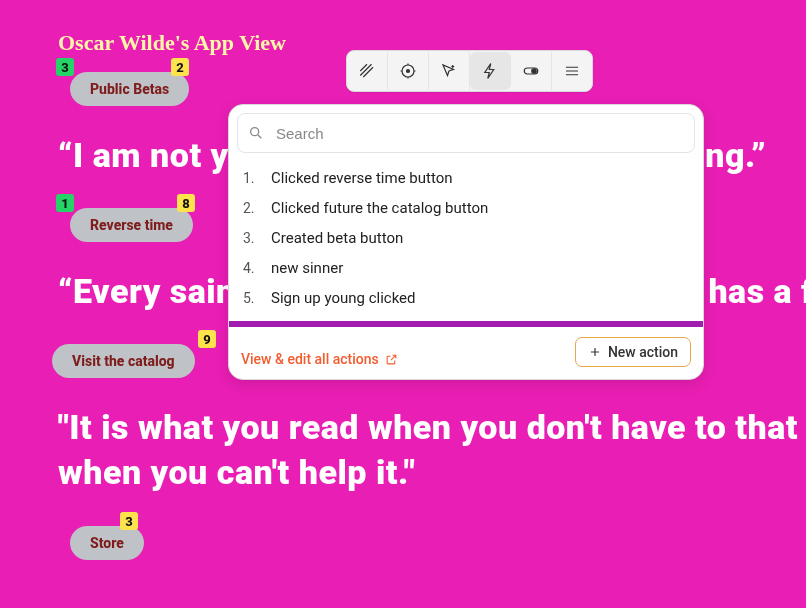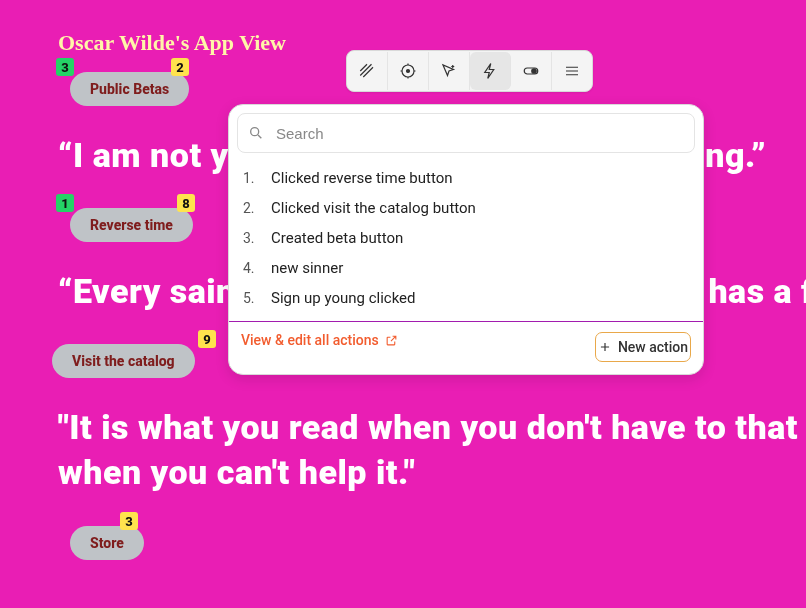--- a/index.html
+++ b/index.html
@@ -18,24 +18,24 @@
   .tb-btn svg{width:18px;height:18px;stroke:#333;fill:none;stroke-width:1.6;}
   
   .panel{position:absolute;left:228px;top:104px;width:474px;background:#ffffff;border:1px solid #d9d9d9;border-radius:15px;box-shadow:0 4px 14px rgba(0,0,0,0.12);padding-bottom:12px;}
   .search-row{margin:8px 8px 4px 8px;background:#ffffff;border:1px solid #e4e4e4;border-radius:8px;height:38px;display:flex;align-items:center;padding:0 10px;}
   .search-row svg{width:16px;height:16px;stroke:#888;fill:none;stroke-width:2;margin-right:10px;}
   .search-row input{border:none;outline:none;font-size:15px;color:#333;flex:1;background:transparent;}
   .search-row input::placeholder{color:#888;}
   .list{padding:6px 0 4px 0;}
   .list-item{display:flex;align-items:center;padding:6px 14px;font-size:15px;color:#222;}
   .list-num{width:28px;color:#555;font-size:14px;}
-  .footer{display:flex;align-items:flex-start;justify-content:space-between;padding:10px 12px 0 12px;border-top:1px solid #a21caf;margin-top:4px;gap:20px;}
+  .footer{display:flex;align-items:flex-end;justify-content:space-between;padding:10px 12px 0 12px;border-top:6px solid #a21caf;margin-top:4px;gap:20px;}
   .view-link{color:#f25c2e;font-size:14px;display:flex;align-items:center;gap:6px;font-weight:500;}
   .view-link svg{width:13px;height:13px;stroke:#f25c2e;fill:none;stroke-width:2;}
-  .new-action{background:#fff;border:1.5px solid #e9a84a;border-radius:7px;padding:6px 2px;display:flex;align-items:center;gap:6px;font-size:14px;color:#333;font-weight:500;}
+  .new-action{background:#fff;border:1.5px solid #e9a84a;border-radius:7px;padding:6px 12px;display:flex;align-items:center;gap:6px;font-size:14px;color:#333;font-weight:500;}
   .new-action svg{width:14px;height:14px;stroke:#333;fill:none;stroke-width:2;}
 </style>
 </head>
 <body>
 
 <div class="page-title">Oscar Wilde's App View</div>
 
 <div class="btn" style="left:70px;top:72px;">
   <span>Public Betas</span>
 </div>
@@ -110,21 +110,21 @@
       </svg>
     <input type="text" placeholder="Search" style="">
   </div>
   <div class="list">
     <div class="list-item">
       <span class="list-num">1.</span>
       <span>Clicked reverse time button</span>
     </div>
     <div class="list-item">
       <span class="list-num">2.</span>
-      <span>Clicked visit the catalog button</span>
+      <span>Clicked future the catalog button</span>
     </div>
     <div class="list-item">
       <span class="list-num">3.</span>
       <span>Created beta button</span>
     </div>
     <div class="list-item">
       <span class="list-num">4.</span>
       <span>new sinner</span>
     </div>
     <div class="list-item">

